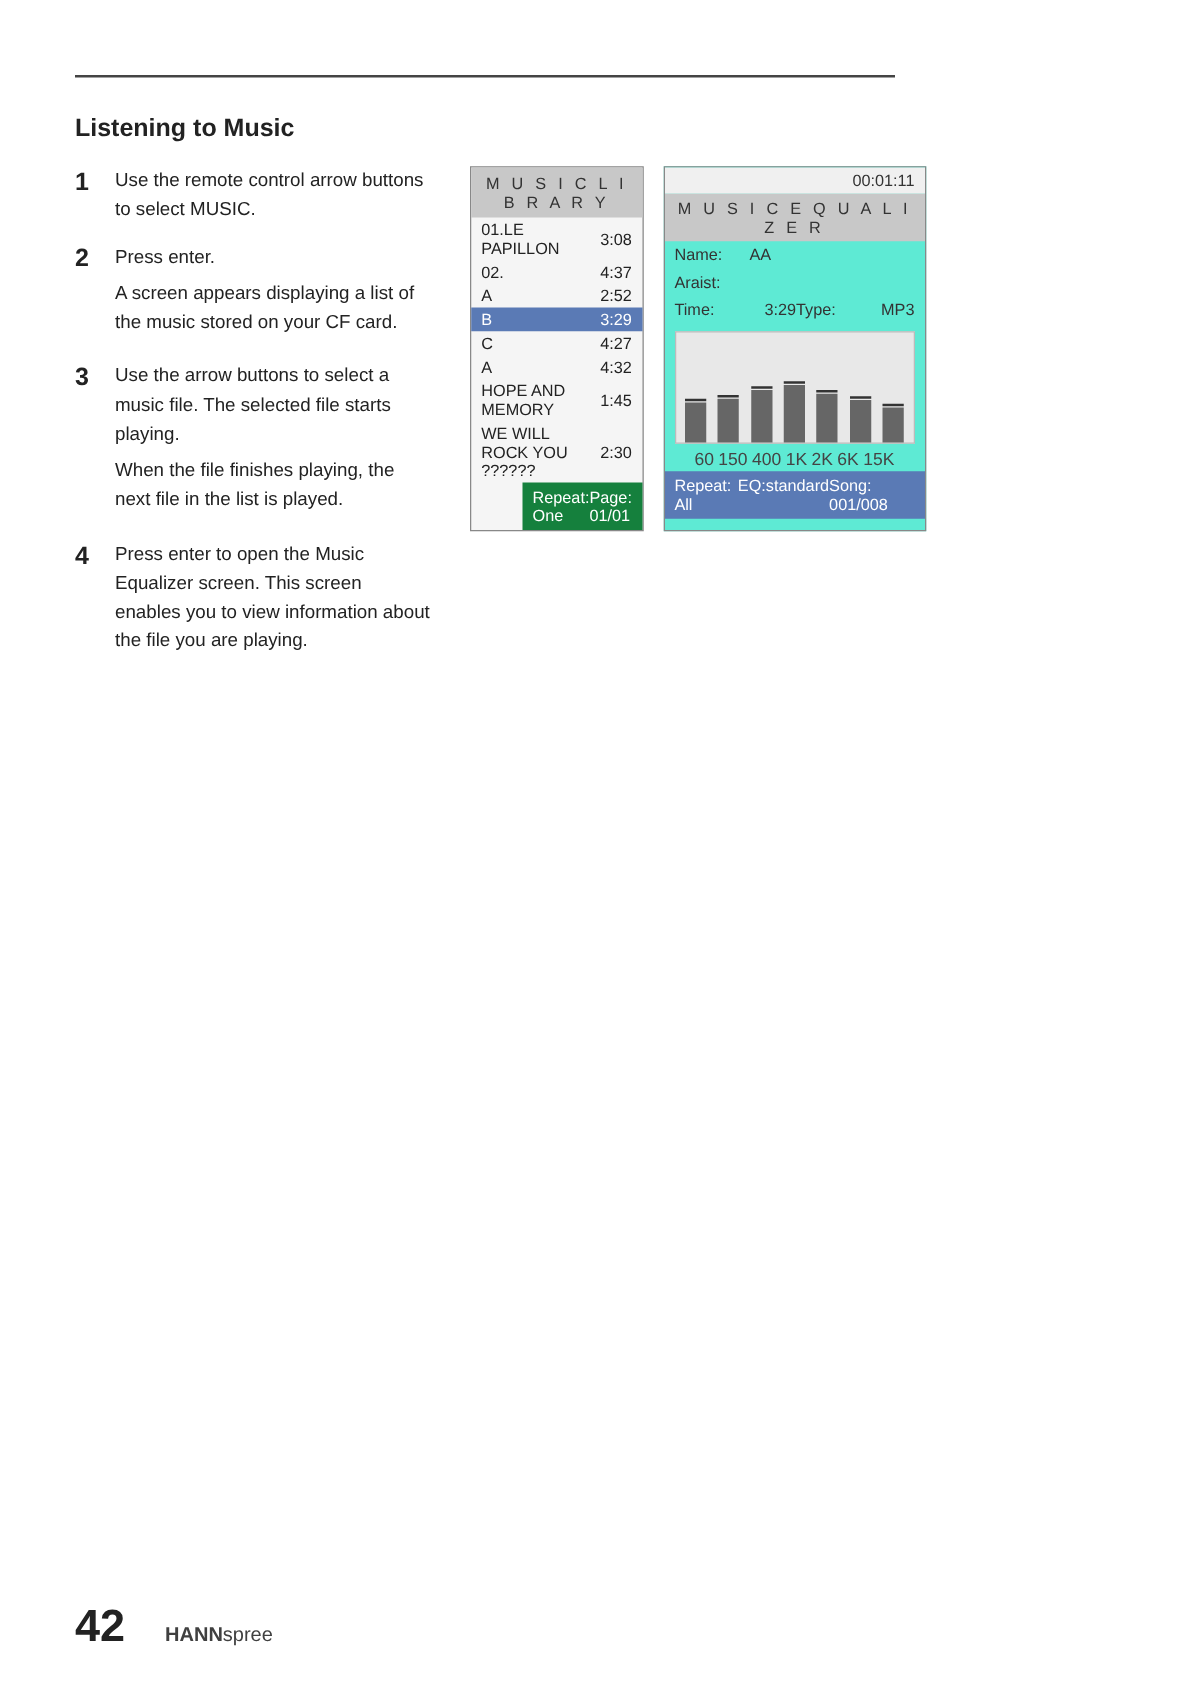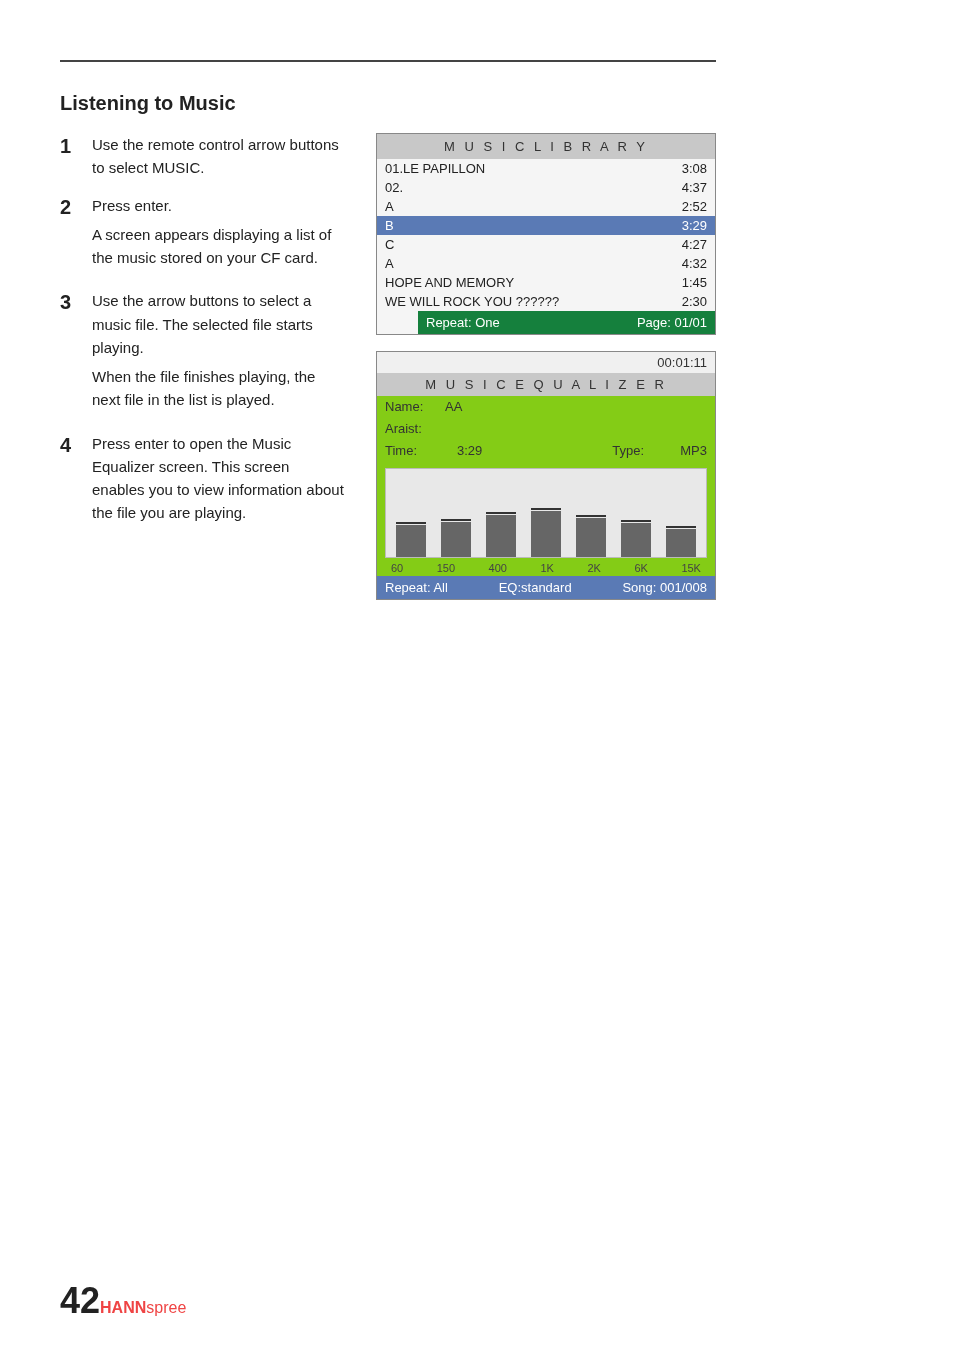--- a/index.html
+++ b/index.html
@@ -41,21 +41,21 @@
 
     .left-column {
       flex: 1;
       min-width: 0;
     }
 
     .right-column {
       width: 340px;
       flex-shrink: 0;
       display: flex;
-      flex-direction: column;
+      flex-direction: row;
       gap: 16px;
     }
 
     .step {
       display: flex;
       gap: 10px;
       margin-bottom: 14px;
     }
 
     .step-number {
@@ -131,21 +131,21 @@
       padding: 4px 8px;
       background: #15803d;
       color: #fff;
       font-size: 13px;
       margin-left: 41px;
     }
 
     
     .music-eq {
       border: 1.5px solid #888;
-      background: #84cc16;
+      background: #5eead4;
       font-size: 13px;
     }
 
     .eq-top-bar {
       display: flex;
       justify-content: flex-end;
       padding: 3px 8px;
       background: #f0f0f0;
       font-size: 13px;
       color: #333;
@@ -197,23 +197,23 @@
       background: #e8e8e8;
       border: 1px solid #bbb;
       display: flex;
       align-items: flex-end;
       padding: 4px 4px 0 4px;
       gap: 2px;
     }
 
     .eq-labels {
       display: flex;
-      padding: 2px 14px;
+      padding: 2px 24px;
       justify-content: space-between;
-      font-size: 11px;
+      font-size: 14px;
       color: #444;
     }
 
     .eq-footer {
       display: flex;
       justify-content: space-between;
       padding: 4px 8px;
       background: #5a7ab5;
       color: #fff;
       font-size: 13px;
@@ -230,21 +230,22 @@
     }
 
     .brand-number {
       font-size: 36px;
       font-weight: bold;
       color: #222;
     }
 
     .brand-name {
       font-size: 16px;
-      color: #ef4444;
+      color: #404040;
+      margin-left: 32px;
     }
 
     .brand-name .hann {
       font-weight: bold;
       text-transform: uppercase;
     }
 
     .brand-name .spree {
       font-weight: normal;
       text-transform: lowercase;

